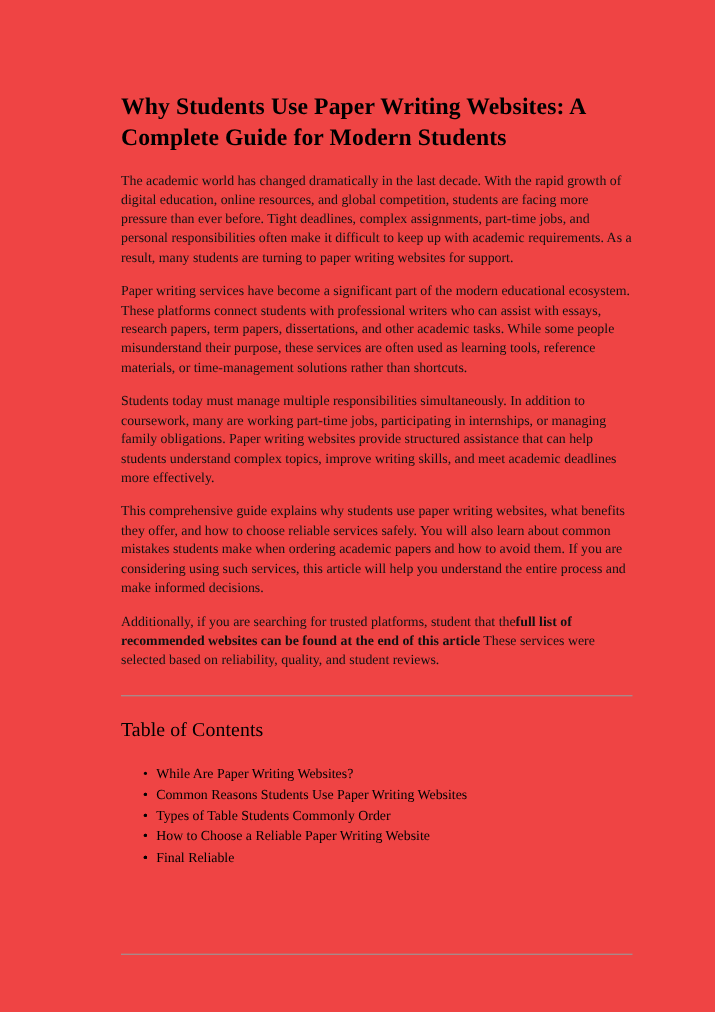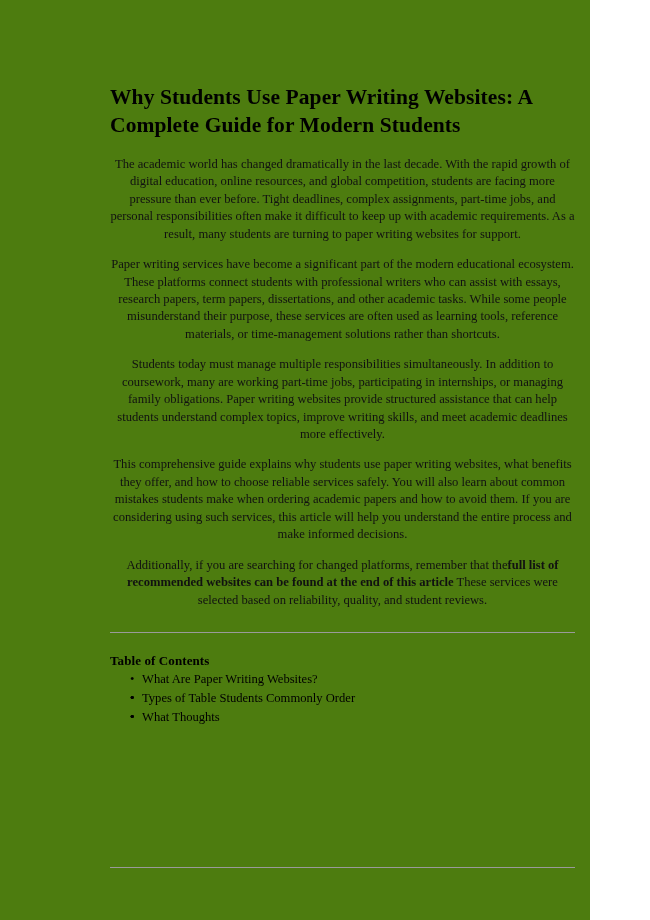--- a/index.html
+++ b/index.html
@@ -12,24 +12,24 @@
     width: 650px;
     height: 920px;
     overflow: hidden;
     font-family: "Liberation Serif", "DejaVu Serif", serif;
     color: #000000;
     -webkit-font-smoothing: antialiased;
   }
 
   .page {
     position: relative;
-    width: 590px;
+    width: 650px;
     height: 920px;
     box-sizing: border-box;
-    background: #4d7c0f;
+    background: #ef4444;
   }
 
   .content {
     position: absolute;
     left: 110px;
     top: 84px;
     width: 465px;
   }
 
   
@@ -40,21 +40,21 @@
     letter-spacing: 0.1px;
     margin: 0 0 16px 0;
     color: #000;
   }
 
   
   .para {
     font-size: 12.6px;
     line-height: 1.385;
     margin: 0 0 13px 0;
-    text-align: center;
+    text-align: left;
     color: #111;
   }
   .para:last-of-type {
     margin-bottom: 0;
   }
   .para b,
   .para strong {
     font-weight: bold;
   }
 
@@ -73,24 +73,24 @@
   .rule--bottom { top: 867px; }
 
   
   .toc {
     position: absolute;
     left: 110px;
     top: 653px;
     width: 465px;
   }
   .toc-heading {
-    font-size: 13px;
-    font-weight: bold;
+    font-size: 18px;
+    font-weight: normal;
     line-height: 1.2;
-    margin: 0 0 1px 0;
+    margin: 0 0 19px 0;
     letter-spacing: 0.1px;
   }
   .toc-list {
     list-style: none;
     margin: 0;
     padding: 0 0 0 20px;
   }
   .toc-item {
     position: relative;
     font-size: 12.6px;
@@ -116,38 +116,38 @@
     <h1 class="doc-title">Why Students Use Paper Writing Websites: A Complete Guide for Modern Students</h1>
 
     <p class="para">The academic world has changed dramatically in the last decade. With the rapid growth of digital education, online resources, and global competition, students are facing more pressure than ever before. Tight deadlines, complex assignments, part-time jobs, and personal responsibilities often make it difficult to keep up with academic requirements. As a result, many students are turning to paper writing websites for support.</p>
 
     <p class="para">Paper writing services have become a significant part of the modern educational ecosystem. These platforms connect students with professional writers who can assist with essays, research papers, term papers, dissertations, and other academic tasks. While some people misunderstand their purpose, these services are often used as learning tools, reference materials, or time-management solutions rather than shortcuts.</p>
 
     <p class="para">Students today must manage multiple responsibilities simultaneously. In addition to coursework, many are working part-time jobs, participating in internships, or managing family obligations. Paper writing websites provide structured assistance that can help students understand complex topics, improve writing skills, and meet academic deadlines more effectively.</p>
 
     <p class="para">This comprehensive guide explains why students use paper writing websites, what benefits they offer, and how to choose reliable services safely. You will also learn about common mistakes students make when ordering academic papers and how to avoid them. If you are considering using such services, this article will help you understand the entire process and make informed decisions.</p>
 
-    <p class="para"><span>Additionally, if you are searching for changed platforms, remember that the</span><b>full list of recommended websites can be found at the end of this article</b> <span>These services were selected based on reliability, quality, and student reviews.</span></p>
+    <p class="para"><span>Additionally, if you are searching for trusted platforms, student that the</span><b>full list of recommended websites can be found at the end of this article</b> <span>These services were selected based on reliability, quality, and student reviews.</span></p>
 
   </div>
 
   <hr class="rule rule--top">
 
   <div class="toc">
     <h2 class="toc-heading">Table of Contents</h2>
 
     <ul class="toc-list">
-      <li class="toc-item"><span class="bullet">•</span><span>What Are Paper Writing Websites?</span></li>
+      <li class="toc-item"><span class="bullet">•</span><span>While Are Paper Writing Websites?</span></li>
       <li class="toc-item"><span class="bullet">•</span></li>
-      <li class="toc-item"><span class="bullet">•</span></li>
+      <li class="toc-item"><span class="bullet">•</span><span>Common Reasons Students Use Paper Writing Websites</span></li>
       <li class="toc-item"><span class="bullet">•</span></li>
       <li class="toc-item"><span class="bullet">•</span><span>Types of Table Students Commonly Order</span></li>
       <li class="toc-item"><span class="bullet">•</span></li>
+      <li class="toc-item"><span class="bullet">•</span><span>How to Choose a Reliable Paper Writing Website</span></li>
       <li class="toc-item"><span class="bullet">•</span></li>
       <li class="toc-item"><span class="bullet">•</span></li>
-      <li class="toc-item"><span class="bullet">•</span></li>
-      <li class="toc-item"><span class="bullet">•</span><span>What Thoughts</span></li>
+      <li class="toc-item"><span class="bullet">•</span><span>Final Reliable</span></li>
     </ul>
   </div>
 
   <hr class="rule rule--bottom">
 
 </div>
 
 </body></html>

